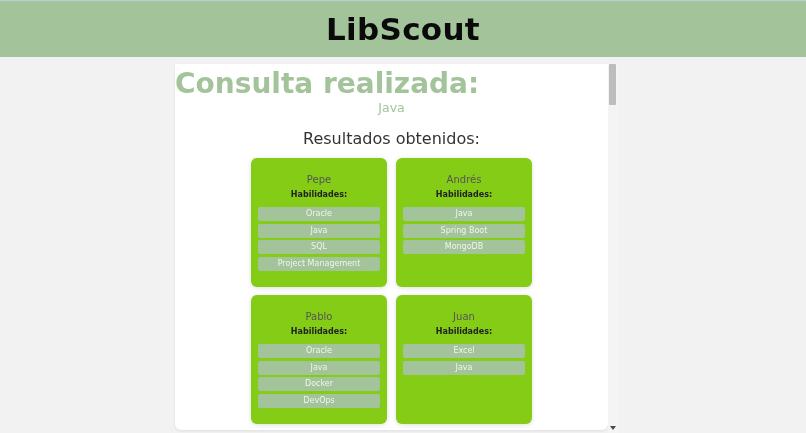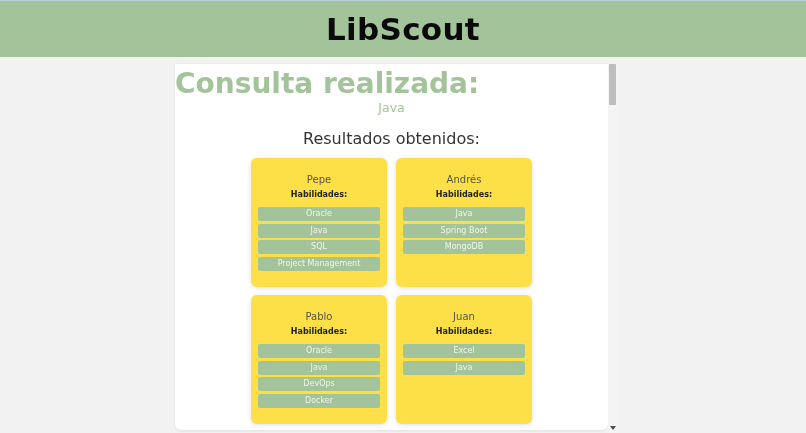--- a/index.html
+++ b/index.html
@@ -7,21 +7,21 @@
     .topline { position: absolute; left: 0; top: 0; width: 806px; height: 2px; background: #b9cfd6; }
     .header { position: absolute; left: 0; top: 1px; width: 806px; height: 56px; background: #a3c49a; display: flex; align-items: center; justify-content: center; }
     .header h1 { font-family: "DejaVu Sans", sans-serif; font-weight: 700; font-size: 31px; color: #0a0a0a; letter-spacing: 0.3px; }
     .panel { position: absolute; left: 175px; top: 64px; width: 433px; height: 366px; background: #ffffff; border-radius: 0 0 6px 6px; box-shadow: 0 1px 3px rgba(0,0,0,0.08); overflow: hidden; }
     .scrollbar { position: absolute; left: 608px; top: 64px; width: 10px; height: 369px; background: #f4f4f4; }
     .scroll-thumb { position: absolute; left: 1px; top: 0; width: 7px; height: 41px; background: #bdbdbd; border-radius: 1px; }
     .scroll-down { position: absolute; left: 2px; bottom: 3px; width: 0; height: 0; border-left: 3px solid transparent; border-right: 3px solid transparent; border-top: 4px solid #4a4a4a; }
     .title { position: absolute; top: 3px; left: 0; width: 433px; text-align: left; font-weight: 700; font-size: 28px; color: #a3c49a; }
     .query { position: absolute; top: 36px; left: 0; width: 433px; text-align: center; font-size: 12.5px; color: #a3c49a; }
     .results-label { position: absolute; top: 65px; left: 0; width: 433px; text-align: center; font-size: 16px; color: #333; }
-    .card { position: absolute; width: 136px; height: 129px; background: #fde047; border-radius: 6px; box-shadow: 0 1px 5px rgba(0,0,0,0.13); }
+    .card { position: absolute; width: 136px; height: 129px; background: #84cc16; border-radius: 6px; box-shadow: 0 1px 5px rgba(0,0,0,0.13); }
     .card .name { position: absolute; top: 16px; left: 0; width: 100%; text-align: center; font-size: 10px; color: #555; }
     .card .skills-label { position: absolute; top: 32px; left: 0; width: 100%; text-align: center; font-size: 8px; font-weight: 700; color: #222; }
     .card .skills { position: absolute; top: 49px; left: 7px; width: 122px; }
     .chip { height: 14px; margin-bottom: 2.7px; background: #a3c49a; border-radius: 2px; color: #eef5ec; font-size: 8px; text-align: center; line-height: 14px; white-space: nowrap; overflow: hidden; }
   </style>
 </head>
 <body>
 
 <div class="topline"></div>
 <header class="header">
@@ -53,22 +53,22 @@
       <div class="chip">MongoDB</div>
     </div>
   </div>
 
   <div class="card" style="left:76px; top:231px;">
     <div class="name">Pablo</div>
     <div class="skills-label">Habilidades:</div>
     <div class="skills">
       <div class="chip">Oracle</div>
       <div class="chip">Java</div>
+      <div class="chip">Docker</div>
       <div class="chip">DevOps</div>
-      <div class="chip">Docker</div>
     </div>
   </div>
 
   <div class="card" style="left:221px; top:231px;">
     <div class="name">Juan</div>
     <div class="skills-label">Habilidades:</div>
     <div class="skills">
       <div class="chip">Excel</div>
       <div class="chip">Java</div>
     </div>

